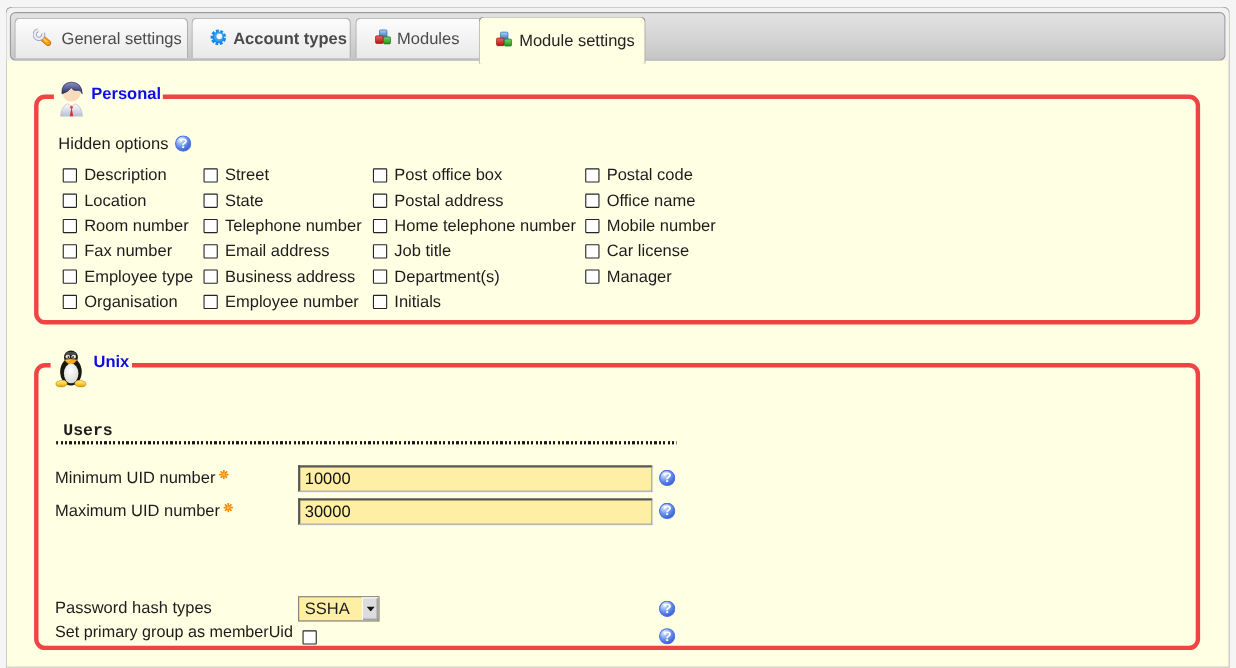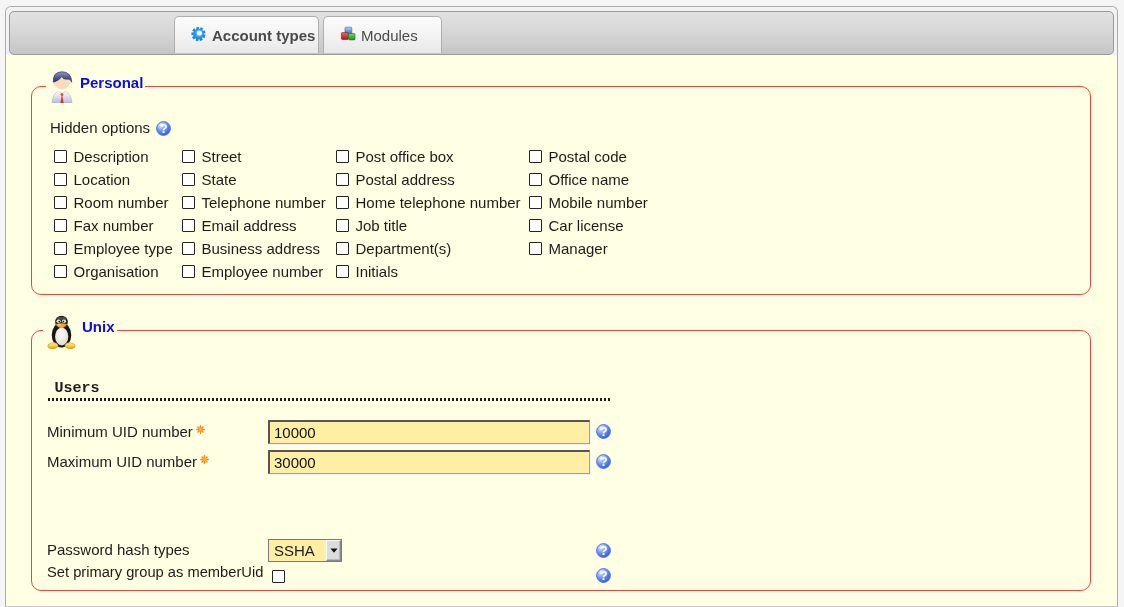--- a/index.html
+++ b/index.html
@@ -4,21 +4,21 @@
 <style>
 * { margin:0; padding:0; box-sizing:border-box; }
 html,body { width:1124px; height:607px; background:#F5F5F5; font-family:"Liberation Sans", sans-serif; font-size:15px; color:#1C1C1C; overflow:hidden; }
 #container { position:absolute; left:5px; top:6px; width:1113px; height:601px; border:1px solid #ABABAB; border-bottom:none; border-radius:6px 6px 0 0; background:#FFFFE3; }
 #navwrap { background:#F2F2F2; padding:4px 3px 0 3px; border-radius:6px 6px 0 0; height:48px; }
 #nav { position:relative; height:44px; border:1px solid #9A9A9E; border-radius:5px; background:linear-gradient(180deg,#E2E2E2 0%,#D4D4D4 55%,#C5C5C5 100%); }
 .tab { position:absolute; top:4px; height:37px; border:1px solid #AFAFAF; border-bottom:none; border-radius:5px 5px 0 0; background:linear-gradient(180deg,#FCFCFC 0%,#F2F2F2 55%,#E8E8E8 100%); display:flex; align-items:center; padding-left:16px; color:#4A4A4A; }
 .tab svg { margin-right:6px; flex:none; position:relative; top:-1px; }
 .tab.active { top:3px; height:43px; background:#FFFFE3; border-color:#9A9A9A; color:#222; z-index:5; }
 #content { position:relative; }
-.fieldset { position:absolute; left:25px; width:1060px; border:1px solid #ef4444; border-radius:10px; }
+.fieldset { position:absolute; left:25px; width:1060px; border:4px solid #ef4444; border-radius:10px; }
 .legend { position:absolute; display:flex; align-items:flex-start; background:#FFFFE3; padding:0 5px; }
 .legend .ltxt { font-weight:bold; color:#0B0BEE; font-size:15px; margin-left:7px; }
 .chk { position:absolute; width:13px; height:13px; border:1.5px solid #242424; background:#fff; border-radius:1px; }
 .clabel { position:absolute; white-space:nowrap; }
 .secthead { position:absolute; left:16px; width:564px; font-weight:bold; padding-left:6.5px; padding-bottom:5.5px; line-height:15px; background-image:repeating-linear-gradient(90deg,#1A1A1A 0 2px, rgba(0,0,0,0) 2px 4px); background-position:0 100%; background-size:100% 3px; background-repeat:no-repeat; }
 .rowlabel { position:absolute; left:15px; white-space:nowrap; }
 .tinput { position:absolute; left:236px; width:322px; height:24px; background:#FEEFA4; border:1px solid; border-color:#555 #9FA0A8 #9FA0A8 #555; border-top-width:2px; border-left-width:2px; padding-left:4px; font-size:15px; color:#111; display:flex; align-items:center; box-shadow:1px 1px 0 #EDEFF7; }
 .helpicon { position:absolute; left:564px; }
 </style>
 </head>
@@ -49,31 +49,43 @@
 </linearGradient>
 <linearGradient id="bodyg" x1="0" y1="0" x2="0" y2="1">
  <stop offset="0" stop-color="#FDFDFE"></stop>
         <stop offset="1" stop-color="#B8BDD6"></stop>
 </linearGradient>
 </defs>
 </svg>
 <div id="container">
  <div id="navwrap">
   <div id="nav">
+   <div class="tab" style="left:3px; width:158px;"><svg width="17" height="16" viewBox="0 0 17 16" style="margin-right:9px">
+            <path d="M9.2 9.2 L13.7 13.1" stroke="#C87808" stroke-width="5.6" stroke-linecap="round"></path>
+            <path d="M9.1 9.1 L13.5 12.9" stroke="#F59E0B" stroke-width="4.2" stroke-linecap="round"></path>
+            <path d="M8.8 8.6 L12.6 11.9" stroke="#FFCB50" stroke-width="1.6" stroke-linecap="round"></path>
+            <circle cx="5.4" cy="5.4" r="3.9" fill="none" stroke="#9C9CB4" stroke-width="3.8" stroke-dasharray="18.5 6" transform="rotate(-18 5.4 5.4)"></circle>
+            <circle cx="5.4" cy="5.4" r="3.9" fill="none" stroke="#ECECF4" stroke-width="2.2" stroke-dasharray="18.5 6" transform="rotate(-18 5.4 5.4)"></circle>
+          </svg>General settings</div>
    <div class="tab" style="left:164px; width:145px;font-weight:bold;"><svg width="15" height="16" viewBox="0 0 15 16">
             <circle cx="7.5" cy="8" r="5.6" fill="none" stroke="#1887E8" stroke-width="3" stroke-dasharray="2.4 1.35" transform="rotate(12 7.5 8)"></circle>
             <circle cx="7.5" cy="8" r="5.4" fill="#1887E8"></circle>
             <circle cx="7.9" cy="7.4" r="4.4" fill="#3FA3F2"></circle>
             <circle cx="8.4" cy="7" r="2.6" fill="#F4F6FA"></circle>
           </svg>Account types</div>
    <div class="tab" style="left:313px; width:119px;"><svg width="16" height="16" viewBox="0 0 16 16" style="margin-right:5px">
             <rect x="5" y="1.2" width="6.8" height="6.8" rx="1" fill="url(#cubeB)" stroke="#2A5FA8" stroke-width="0.6"></rect>
             <rect x="1.4" y="6.6" width="6.9" height="6.9" rx="1" fill="url(#cubeR)" stroke="#8E0F0A" stroke-width="0.6"></rect>
             <rect x="8.6" y="7.5" width="6.4" height="6.4" rx="1" fill="url(#cubeG)" stroke="#14701A" stroke-width="0.6"></rect>
           </svg>Modules</div>
+   <div class="tab active" style="left:425px; width:152px; padding-left:14px;"><svg width="16" height="16" viewBox="0 0 16 16">
+            <rect x="5" y="1.2" width="6.8" height="6.8" rx="1" fill="url(#cubeB)" stroke="#2A5FA8" stroke-width="0.6"></rect>
+            <rect x="1.4" y="6.6" width="6.9" height="6.9" rx="1" fill="url(#cubeR)" stroke="#8E0F0A" stroke-width="0.6"></rect>
+            <rect x="8.6" y="7.5" width="6.4" height="6.4" rx="1" fill="url(#cubeG)" stroke="#14701A" stroke-width="0.6"></rect>
+          </svg>Module settings</div>
   </div>
  </div>
  <div id="content">
 
   <div class="fieldset" style="top:31px; height:209px;" id="fs1">
    <div class="legend" style="left:14px; top:-17px; padding:0 2px 0 5px;">
     <svg width="22" height="33" viewBox="0 0 22 33">
       <circle cx="11" cy="10.5" r="8.8" fill="#F9DCBC"></circle>
       <path d="M2.3 12.2 Q1.6 2 11 1.7 Q20.4 2 20.7 12.2 Q19.5 8.6 15.5 9.2 Q12.3 9.6 10.7 6.6 Q8.2 10.8 2.3 12.2 Z" fill="url(#hairg)" stroke="#1E2350" stroke-width="0.6"></path>
       <path d="M1 33 Q1.6 23.6 7.4 21.4 L11 23.6 L14.6 21.4 Q20.4 23.6 21 33 Z" fill="url(#bodyg)" stroke="#A8AEC6" stroke-width="0.5"></path>

